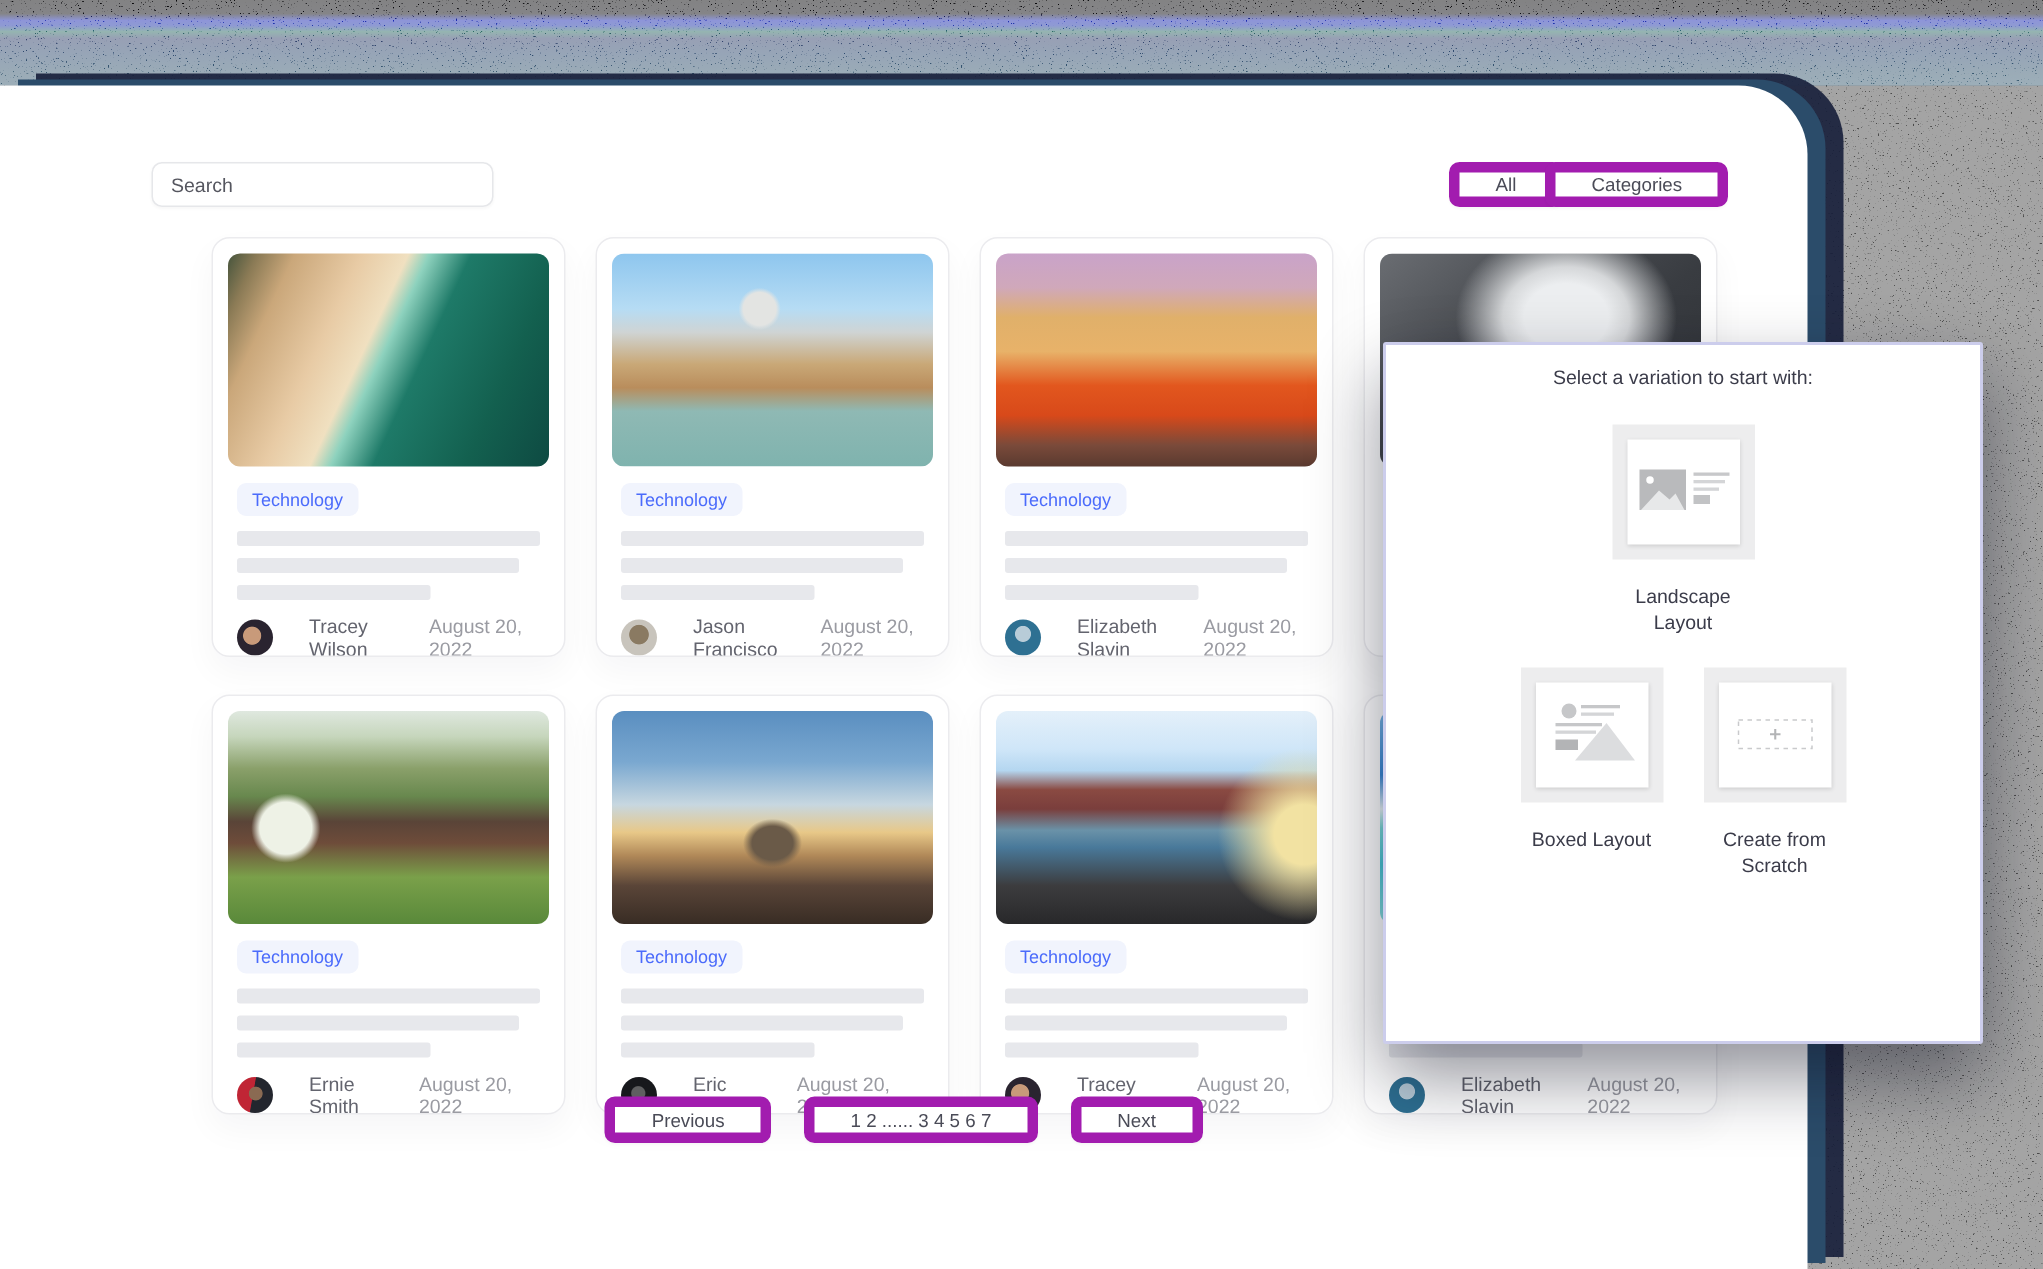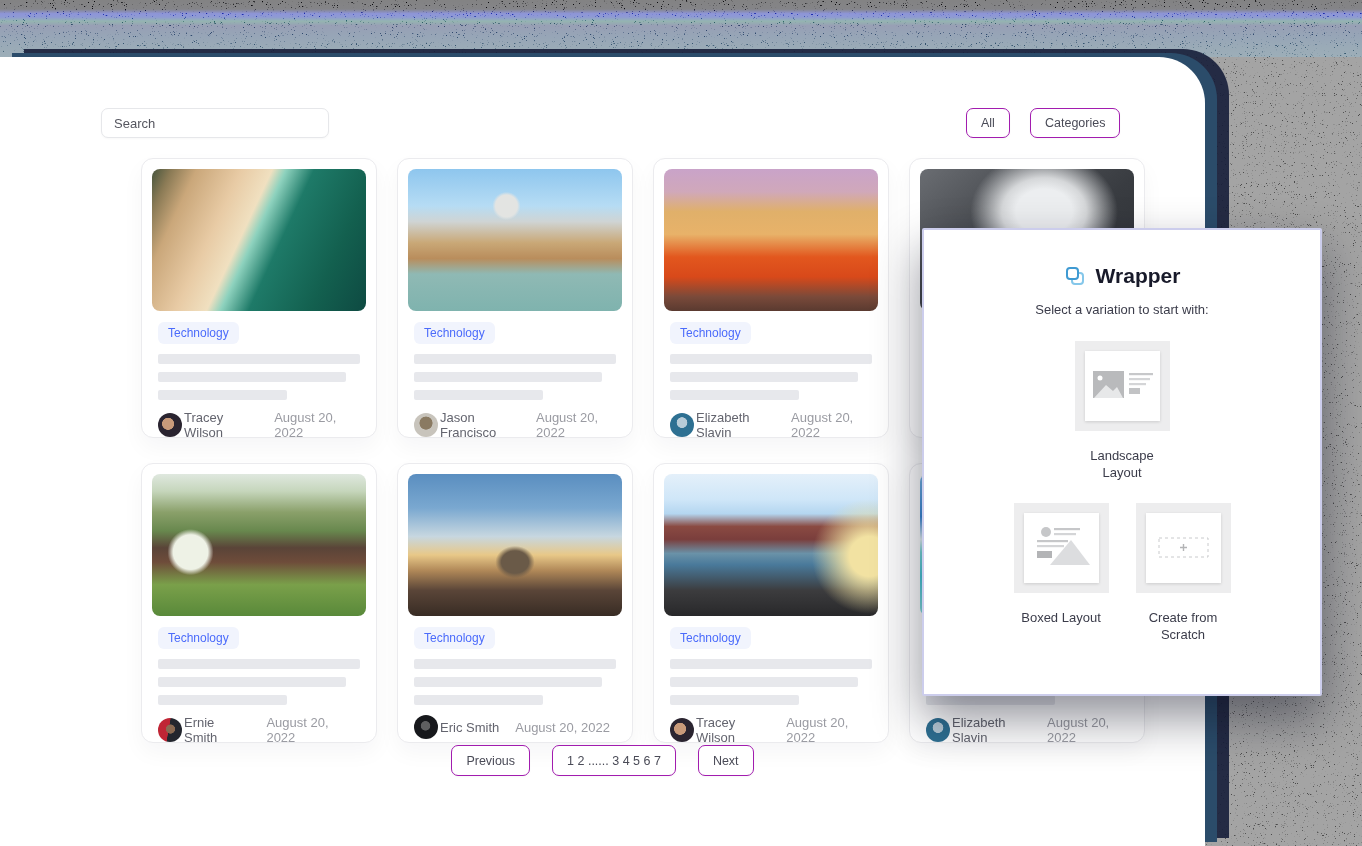--- a/index.html
+++ b/index.html
@@ -15,39 +15,39 @@
   
   .panel{position:absolute;left:0;top:57px;width:1205px;height:789px;background:#fff;z-index:2;
     border-top-right-radius:46px;
     box-shadow:12px -4px 0 0 #2b4c6a, 24px -8px 0 0 rgba(22,30,58,.9);}
 
   
   .toolbar{position:absolute;left:0;top:51px;width:100%;height:30px;}
   .search-input{position:absolute;left:101px;top:0;width:228px;height:30px;border:1px solid #e6e7ea;border-radius:7px;
     padding:0 12px;font-size:13px;color:#3b3c4a;outline:none;box-shadow:0 1px 2px rgba(0,0,0,.03);}
   .search-input::placeholder{color:#55565f;}
-  .btn{display:inline-flex;align-items:center;justify-content:center;height:30px;padding:0 14px;background:#fff;
-    border:1px solid #a21caf;border-radius:7px;font-size:12.5px;color:#4a4b57;cursor:pointer;box-shadow:0 1px 2px rgba(0,0,0,.03);}
+  .btn{display:inline-flex;align-items:center;justify-content:center;height:30px;padding:0 24px;background:#fff;
+    border:7px solid #a21caf;border-radius:7px;font-size:12.5px;color:#4a4b57;cursor:pointer;box-shadow:0 1px 2px rgba(0,0,0,.03);}
   .btn-all{position:absolute;left:966px;top:0;}
   .btn-categories{position:absolute;left:1030px;top:0;}
 
   
   .grid{position:absolute;left:101px;top:101px;width:1004px;display:grid;
     grid-template-columns:repeat(4,236px);grid-auto-rows:280px;column-gap:20px;row-gap:25px;padding-left:40px;}
   .card{background:#fff;border:1px solid #ebebee;border-radius:12px;padding:10px 10px 0 10px;box-shadow:0 10px 22px rgba(20,20,40,.04);overflow:hidden;}
   .card-img{width:100%;height:142px;border-radius:8px;}
   .card-body{padding:0 6px;}
   .tag{display:inline-block;margin-top:11px;padding:4px 10px;background:#f1f4fd;color:var(--accent,#4b6bfb);
     font-size:12px;font-weight:500;border-radius:6px;}
   .lines{margin-top:10px;}
   .line{height:10px;border-radius:2px;background:#e7e8ec;margin-bottom:8px;}
   .line.l1{width:100%;}.line.l2{width:93%;}.line.l3{width:64%;}
   .author-row{display:flex;align-items:center;margin-top:10px;}
   .avatar{width:24px;height:24px;border-radius:50%;flex:0 0 24px;}
-  .author-name{margin-left:2px;font-size:13px;color:#63646e;}
+  .author-name{margin-left:24px;font-size:13px;color:#63646e;}
   .post-date{margin-left:16px;font-size:13px;color:#9a9ba2;}
 
   
   .img-aerial-beach{background:linear-gradient(115deg,#46543c 0%,#8a7a55 7%,#caa77a 16%,#e8cba5 32%,#f0e0c0 43%,#8ed2be 48%,#1e7a68 58%,#13604f 80%,#0e4a42 100%);}
   .img-venice-canal{background:radial-gradient(circle at 46% 26%,#e3e4e2 0 7%,transparent 9%),
     linear-gradient(180deg,#8ec6ee 0%,#b6dcf4 26%,#cfd4d4 37%,#c9a877 52%,#b98d5c 63%,#8fb9b4 74%,#7fb3ae 100%);}
   .img-orange-car{background:linear-gradient(180deg,#c9a3c9 0%,#d0a8ba 16%,#e0b06a 30%,#e8b269 46%,#e2571e 62%,#d8491a 76%,#7a4a3a 90%,#5a3a30 100%);}
   .img-game-controller{background:radial-gradient(ellipse at 58% 30%,#eceef0 0 16%,#d5d7d9 24%,transparent 42%),
     linear-gradient(140deg,#6a6d72 0%,#4a4d52 32%,#393c41 58%,#2d3035 100%);}
   .img-spring-house{background:radial-gradient(circle at 18% 55%,#eef2e6 0 9%,transparent 12%),
@@ -60,21 +60,21 @@
     linear-gradient(180deg,#7ab8e8 0%,#3a8ad8 30%,#ecf6f8 46%,#7adada 55%,#4ac8d8 72%,#8adede 100%);}
 
   
   .av-tracey-wilson{background:radial-gradient(circle at 42% 45%,#c89a7a 0 30%,#2a2430 33%);}
   .av-jason-francisco{background:radial-gradient(circle at 50% 42%,#8a7a62 0 34%,#c8c4bc 37%);}
   .av-elizabeth-slavin{background:radial-gradient(circle at 50% 40%,#b8ccd8 0 27%,#2e7092 30%);}
   .av-ernie-smith{background:radial-gradient(circle at 52% 46%,#8a6a52 0 24%,transparent 27%),linear-gradient(100deg,#c02535 44%,#23262e 46%);}
   .av-eric-smith{background:radial-gradient(circle at 48% 45%,#5f5f61 0 24%,#17181c 28%);}
 
   
-  .pagination{position:absolute;left:0;top:688px;width:100%;display:flex;justify-content:center;gap:22px;}
+  .pagination{position:absolute;left:0;top:674px;width:100%;display:flex;justify-content:center;gap:22px;}
   .pagination .btn{height:31px;}
 
   
   .modal{position:absolute;left:922px;top:228px;width:400px;height:468px;background:#fff;z-index:5;
     border:2px solid #cccdec;border-radius:2px;box-shadow:0 22px 48px rgba(8,10,28,.45);}
   .modal-title-row{display:flex;align-items:center;justify-content:center;gap:10px;margin-top:34px;}
   .modal-title{font-size:21px;font-weight:600;color:#181a2a;}
   .modal-subtitle{margin-top:14px;text-align:center;font-size:13px;color:#3b3c4a;}
   .variation-rows{margin-top:24px;display:flex;flex-direction:column;gap:22px;align-items:center;}
   .var-row{display:flex;gap:27px;justify-content:center;}
@@ -252,27 +252,20 @@
     </div>
 
     <div class="pagination">
       <button class="btn">Previous</button>
       <button class="btn">1 2 ...... 3 4 5 6 7</button>
       <button class="btn">Next</button>
     </div>
   </div>
 
   <div class="modal">
-    <div class="modal-title-row">
-      <svg width="22" height="22" viewBox="0 0 22 22">
-        <rect x="8" y="8" width="11" height="11" rx="3" fill="none" stroke="#85c7ea" stroke-width="2"></rect>
-        <rect x="3" y="3" width="11" height="11" rx="3" fill="#fff" stroke="#3f9ad2" stroke-width="2"></rect>
-      </svg>
-      <span class="modal-title">Wrapper</span>
-    </div>
     <div class="modal-subtitle">Select a variation to start with:</div>
 
     <div class="variation-rows">
       <div class="var-row">
 
 
 
         <div class="variation">
           <div class="tile">
             <svg class="tile-inner" viewBox="0 0 75 70">

